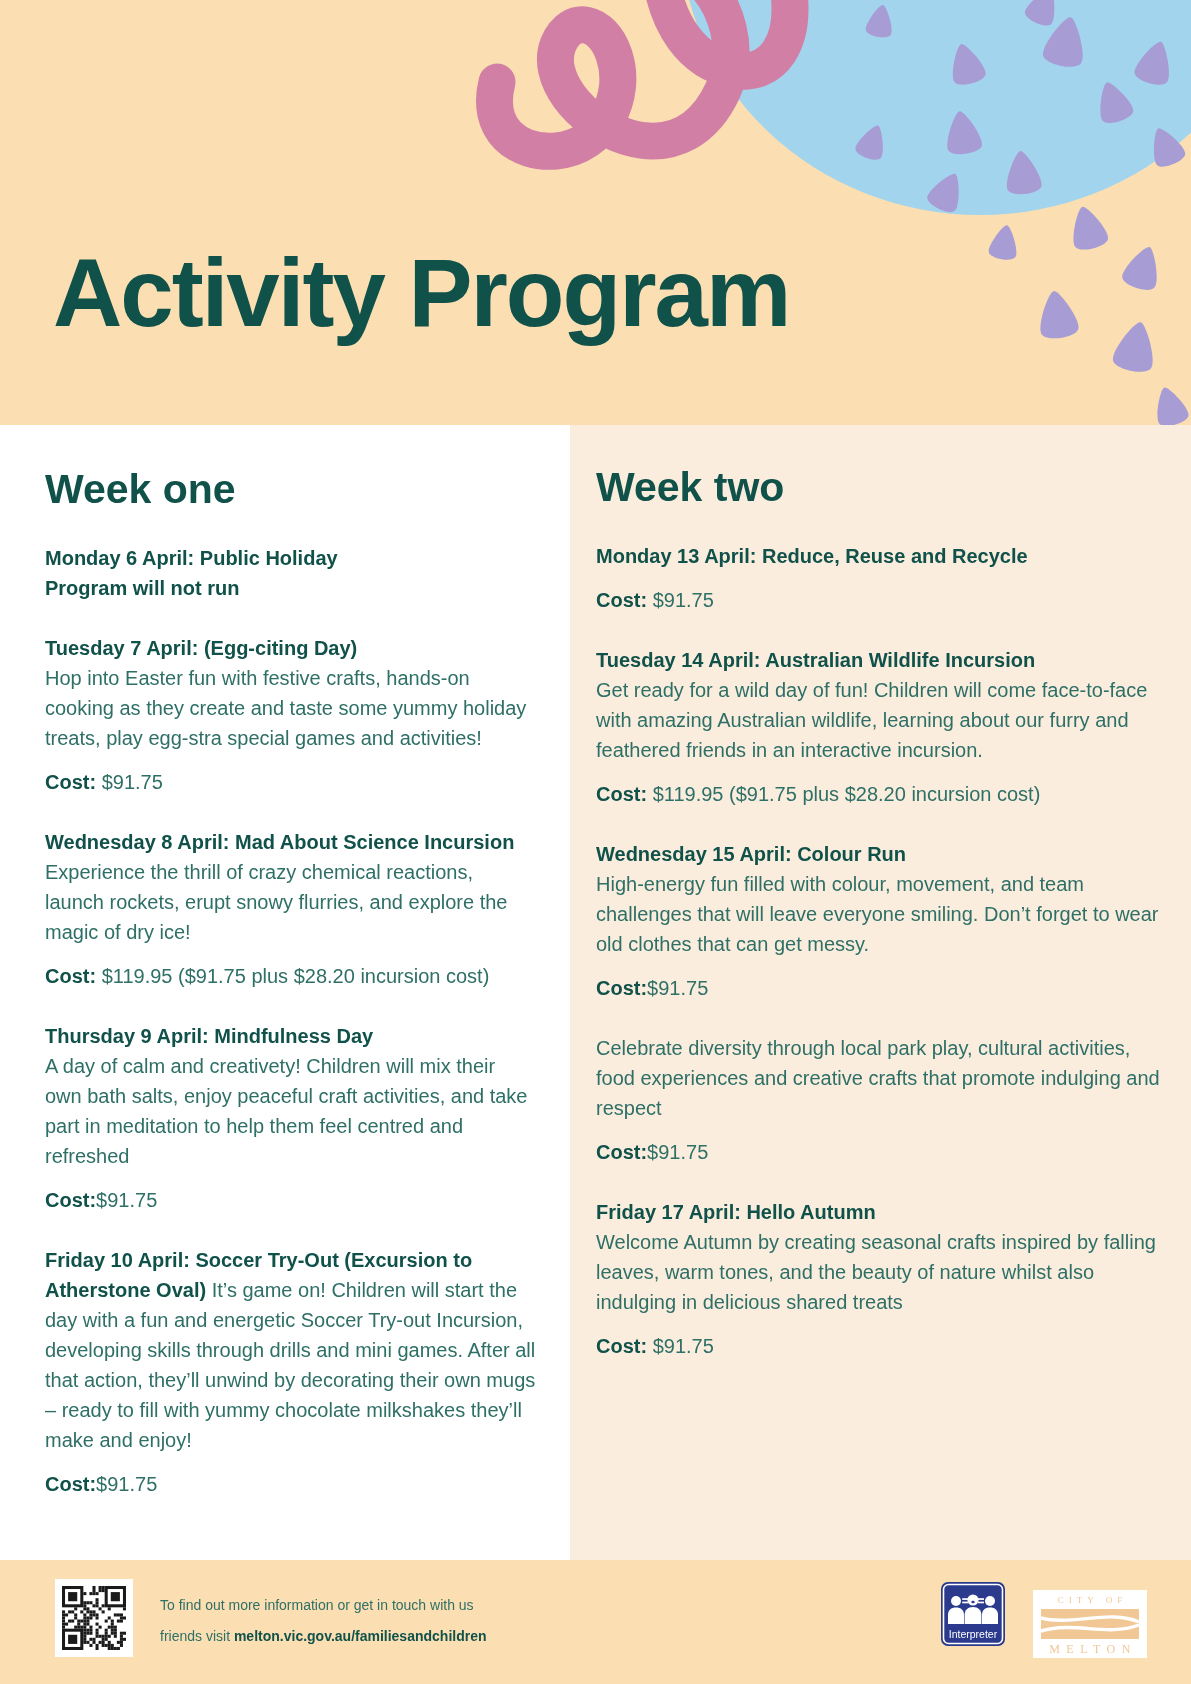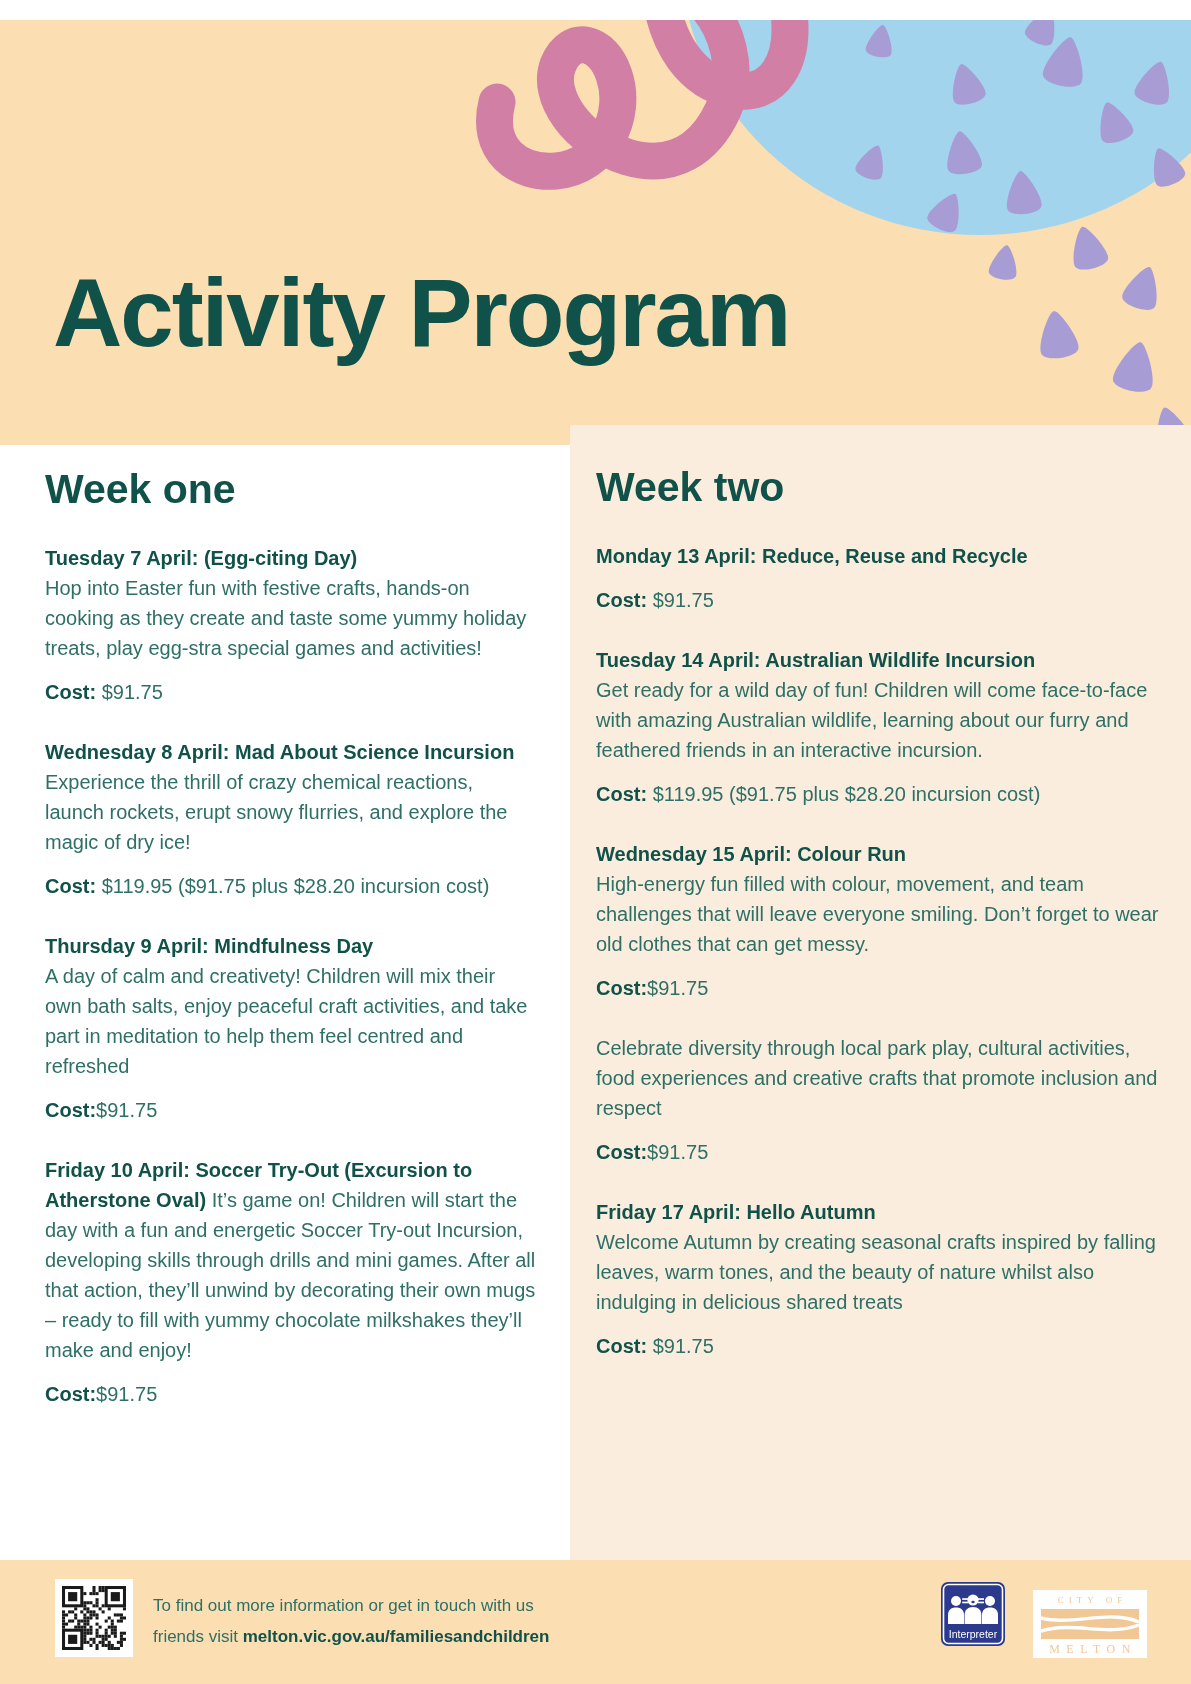--- a/index.html
+++ b/index.html
@@ -5,21 +5,21 @@
   html,body { margin:0; padding:0; background:#e8e8e8; }
   .page {
     position:relative; width:1191px; height:1684px; margin:0 auto;
     background:#ffffff; overflow:hidden;
     font-family:"Liberation Sans", sans-serif;
     color:var(--body-text);
   }
   
   .hero {
     position:absolute; left:0; top:0; width:1191px; height:425px;
-    background:var(--header-bg); overflow:hidden;margin-top:20px;
+    background:var(--header-bg); overflow:hidden;
   }
   .hero svg { position:absolute; left:0; top:0; }
   .page-title {
     position:absolute; left:53px; top:243px; margin:0;
     font-size:96px; font-weight:bold; letter-spacing:-2px;
     color:var(--heading); line-height:1.05; white-space:nowrap;
   }
   
   .col { position:absolute; top:425px; box-sizing:border-box; }
   .col-left  { left:45px;  width:492px; padding-top:40px; }
@@ -43,21 +43,21 @@
   .entry-cost strong { color:var(--heading); }
   
   .footer {
     position:absolute; left:0; top:1560px; width:1191px; height:124px;
     background:var(--header-bg);
   }
   .qr {
     position:absolute; left:55px; top:19px; width:64px; height:64px;
     background:#ffffff; padding:7px;
   }
-  .footer-text { position:absolute; left:153px; top:30px; font-size:17px; line-height:31px; color:var(--body-text); }
+  .footer-text { position:absolute; left:160px; top:30px; font-size:14px; line-height:31px; color:var(--body-text); }
   .footer-text strong { color:var(--heading); }
   .interpreter {
     position:absolute; left:940px; top:21px; width:66px; height:66px;
   }
   .melton {
     position:absolute; left:1033px; top:30px; width:114px; height:68px;
     background:#ffffff; text-align:center; box-sizing:border-box; padding-top:5px;
   }
   .melton-top {
     font-family:"Liberation Serif", serif;
@@ -103,20 +103,24 @@
         <path d="M 660,-28 C 666,24 692,62 733,70 C 773,78 797,42 788,-14"></path>
       </g>
     </svg>
     <h1 class="page-title">Activity Program</h1>
   </div>
 
   <section class="col col-left">
     <h2 class="week-heading">Week one</h2>
     <div id="week1-entries">
         <div class="entry">
+          <p class="entry-title">Monday 6 April: Public Holiday</p>
+          <p class="entry-title">Program will not run</p>
+        </div>
+        <div class="entry">
           <p class="entry-title">Tuesday 7 April: (Egg-citing Day)</p>
           <p class="entry-body">Hop into Easter fun with festive crafts, hands-on cooking as they create and taste some yummy holiday treats, play  egg-stra special games and activities!</p>
           <p class="entry-cost"><strong>Cost:</strong> $91.75</p>
         </div>
         <div class="entry">
           <p class="entry-title">Wednesday 8 April: Mad About Science Incursion</p>
           <p class="entry-body">Experience the thrill of crazy chemical reactions, launch rockets, erupt snowy flurries, and explore the magic of dry ice!</p>
           <p class="entry-cost"><strong>Cost:</strong> $119.95 ($91.75 plus $28.20 incursion cost)</p>
         </div>
         <div class="entry">
@@ -142,21 +146,21 @@
           <p class="entry-title">Tuesday 14 April: Australian Wildlife Incursion</p>
           <p class="entry-body">Get ready for a wild day of fun! Children will come face-to-face with amazing Australian wildlife, learning about our furry and feathered friends in an interactive incursion.</p>
           <p class="entry-cost"><strong>Cost:</strong> $119.95 ($91.75 plus $28.20 incursion cost)</p>
         </div>
         <div class="entry">
           <p class="entry-title">Wednesday 15 April: Colour Run</p>
           <p class="entry-body">High-energy fun filled with colour, movement, and team challenges that will leave everyone smiling. Don’t forget to wear old clothes that can get messy.</p>
           <p class="entry-cost"><strong>Cost:</strong>$91.75</p>
         </div>
         <div class="entry">
-          <p class="entry-body">Celebrate diversity through local park play, cultural activities, food experiences and creative crafts that promote inclusion and respect</p>
+          <p class="entry-body">Celebrate diversity through local park play, cultural activities, food experiences and creative crafts that promote indulging and respect</p>
           <p class="entry-cost"><strong>Cost:</strong>$91.75</p>
         </div>
         <div class="entry">
           <p class="entry-title">Friday 17 April: Hello Autumn</p>
           <p class="entry-body">Welcome Autumn by creating seasonal crafts inspired by falling leaves, warm tones, and the beauty of nature whilst also indulging in delicious shared treats</p>
           <p class="entry-cost"><strong>Cost:</strong> $91.75</p>
         </div>
       </div>
   </section>
 

